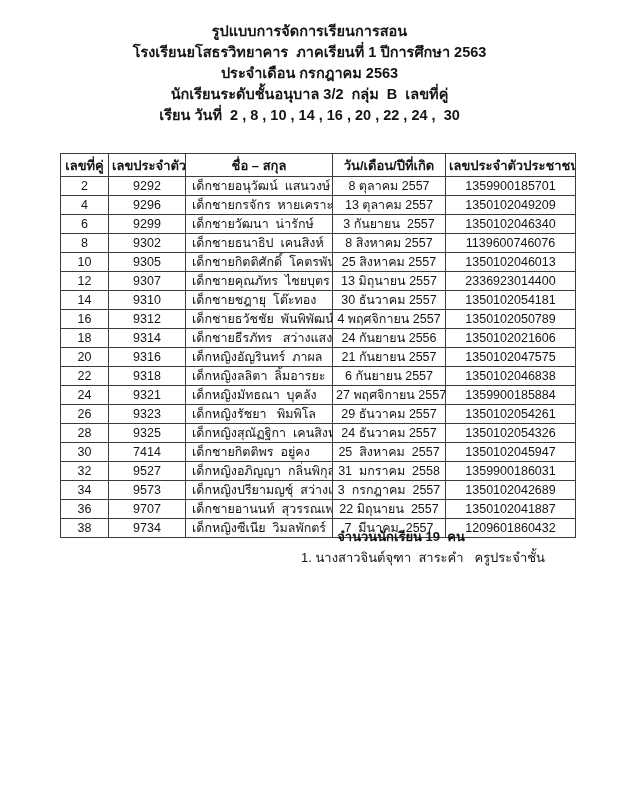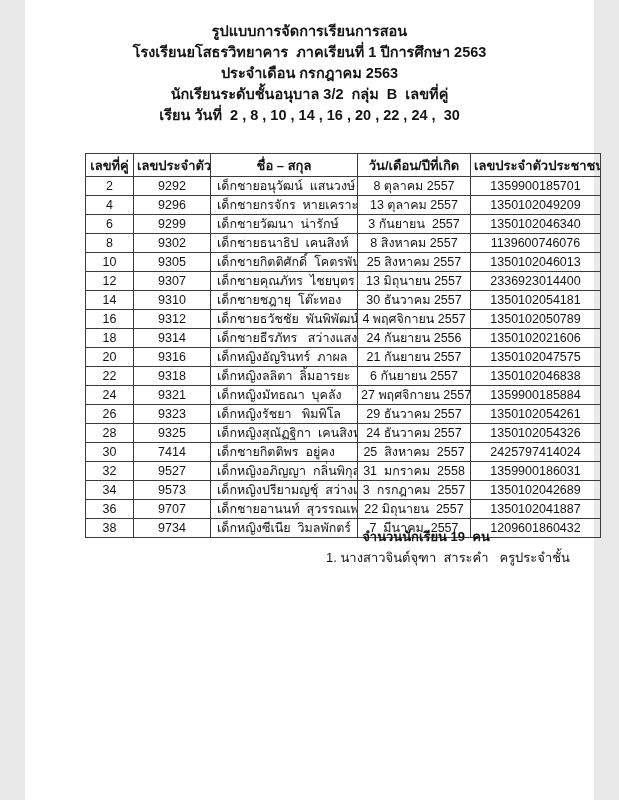--- a/index.html
+++ b/index.html
@@ -1,19 +1,19 @@
 <!DOCTYPE html>
 <html><head>
 <meta charset="utf-8">
 <style>
   * { margin: 0; padding: 0; box-sizing: border-box; }
   html, body { background: #e9e9e9; }
   .page {
     position: relative;
-    width: 569px;
+    width: 619px;
     height: 800px;
     margin: 0 auto;
     background: #ffffff;
     font-family: "Liberation Sans", "DejaVu Sans", sans-serif;
     color: #141414;
   }
   .doc-header {
     padding-top: 21px;
     text-align: center;
     font-weight: bold;
@@ -194,21 +194,21 @@
           <td>9325</td>
           <td class="name">เด็กหญิงสุณัฏฐิกา  เคนสิงห์</td>
           <td>24 ธันวาคม 2557</td>
           <td>1350102054326</td>
         </tr>
         <tr>
           <td>30</td>
           <td>7414</td>
           <td class="name">เด็กชายกิตติพร  อยู่คง</td>
           <td>25  สิงหาคม  2557</td>
-          <td>2425797414024</td>
+          <td>1350102045947</td>
         </tr>
         <tr>
           <td>32</td>
           <td>9527</td>
           <td class="name">เด็กหญิงอภิญญา  กลิ่นพิกุล</td>
           <td>31  มกราคม  2558</td>
           <td>1359900186031</td>
         </tr>
         <tr>
           <td>34</td>

